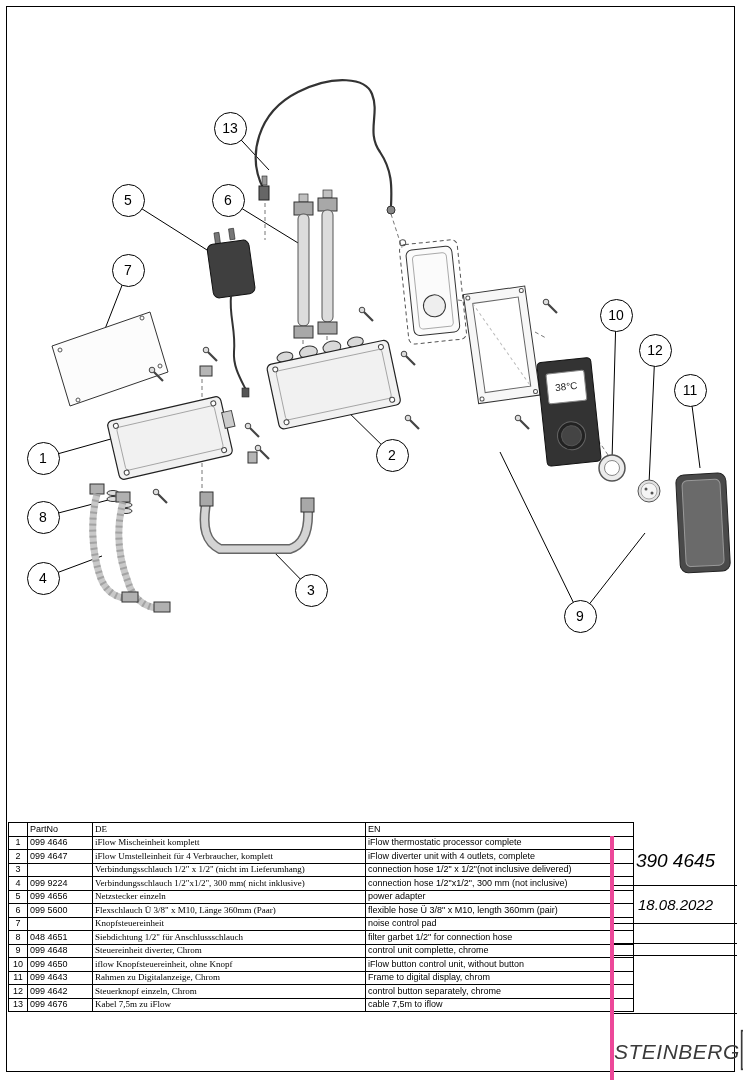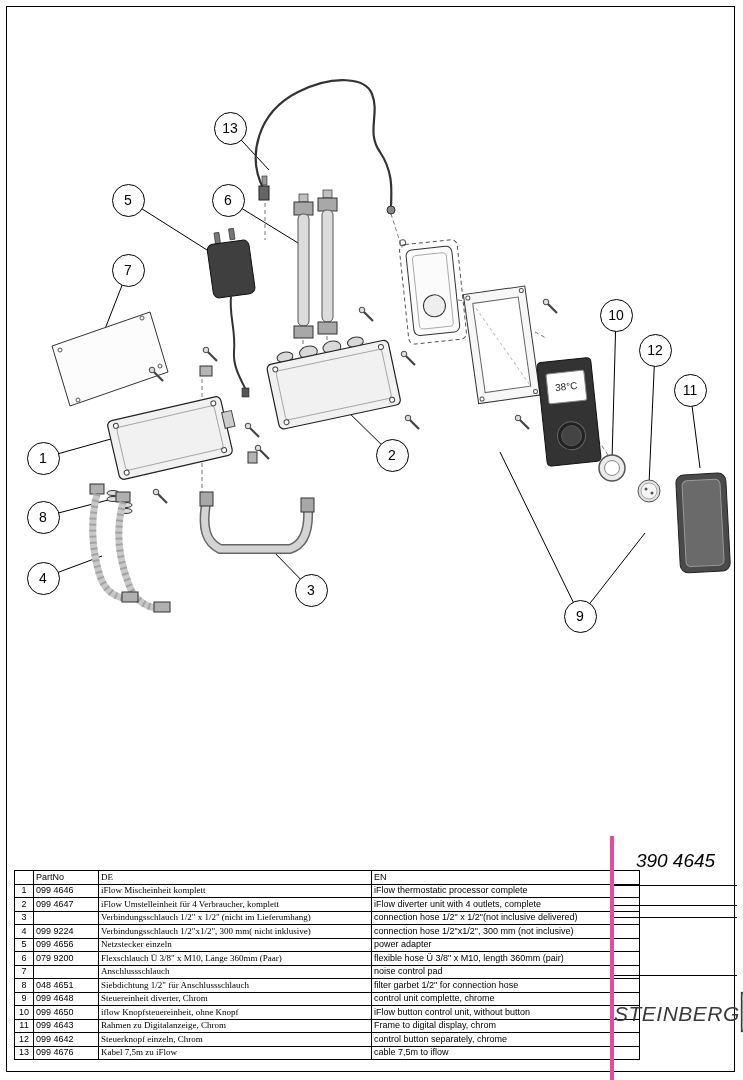--- a/index.html
+++ b/index.html
@@ -4,22 +4,22 @@
 <style>
   html,body{margin:0;padding:0;background:#fff;}
   .page{position:relative;width:743px;height:1080px;background:#fff;
         font-family:"Liberation Sans",sans-serif;color:#000;overflow:hidden;}
   .page-border{position:absolute;left:6px;top:6px;width:729px;height:1066px;
         border:1px solid #000;box-sizing:border-box;pointer-events:none;}
   svg.drawing{position:absolute;left:0;top:0;}
   .callout{position:absolute;width:33px;height:33px;border:1.5px solid #000;border-radius:50%;
         background:#fff;display:flex;align-items:center;justify-content:center;
         font-size:14px;box-sizing:border-box;}
-  table.parts-table{position:absolute;left:14px;top:822px;width:605px;
-        border-collapse:collapse;table-layout:fixed;margin-top:48px;}
+  table.parts-table{position:absolute;left:8px;top:822px;width:605px;
+        border-collapse:collapse;table-layout:fixed;}
   table.parts-table td{border:1px solid #000;font-size:9px;line-height:11px;height:12.5px;
         padding:0 2px;white-space:nowrap;overflow:hidden;vertical-align:middle;}
   td.c-num{width:14px;text-align:center;padding:0;}
   td.c-part{width:60px;}
   td.c-de{width:268px;font-family:Liberation Serif, serif;}
   td.c-en{width:263px;}
   .titleblock{position:absolute;left:610px;top:836px;width:127px;height:252px;
         border-left:4px solid #ec4899;box-sizing:border-box;font-style:italic;}
   .tb-row{box-sizing:border-box;border-bottom:1px solid #000;display:flex;
         align-items:center;justify-content:center;}
@@ -286,28 +286,28 @@
       <td class="c-en">connection hose 1/2"x1/2", 300 mm (not inclusive)</td>
     </tr>
     <tr>
       <td class="c-num">5</td>
       <td class="c-part">099 4656</td>
       <td class="c-de">Netzstecker einzeln</td>
       <td class="c-en">power adapter</td>
     </tr>
     <tr>
       <td class="c-num">6</td>
-      <td class="c-part">079 9200</td>
+      <td class="c-part">099 5600</td>
       <td class="c-de">Flexschlauch Ü 3/8" x M10, Länge 360mm (Paar)</td>
       <td class="c-en">flexible hose Ü 3/8" x M10, length 360mm (pair)</td>
     </tr>
     <tr>
       <td class="c-num">7</td>
       <td class="c-part"></td>
-      <td class="c-de">Anschlussschlauch</td>
+      <td class="c-de">Knopfsteuereinheit</td>
       <td class="c-en">noise control pad</td>
     </tr>
     <tr>
       <td class="c-num">8</td>
       <td class="c-part">048 4651</td>
       <td class="c-de">Siebdichtung 1/2" für Anschlussschlauch</td>
       <td class="c-en">filter garbet 1/2" for connection hose</td>
     </tr>
     <tr>
       <td class="c-num">9</td>
@@ -337,20 +337,21 @@
       <td class="c-num">13</td>
       <td class="c-part">099 4676</td>
       <td class="c-de">Kabel 7,5m zu iFlow</td>
       <td class="c-en">cable 7,5m to iflow</td>
     </tr>
   </tbody>
     </table>
 
   <div class="titleblock">
     <div class="tb-row tb-a">390 4645</div>
+    <div class="tb-row tb-b">18.08.2022</div>
     <div class="tb-row tb-c"></div>
     <div class="tb-row tb-d"></div>
     <div class="tb-row tb-e"></div>
     <div class="tb-row tb-brand">
       <div class="brand-name">STEINBERG</div>
       <div class="brand-logo">
         <svg width="42" height="42" viewBox="0 0 50 50">
           <rect x="2" y="2" width="46" height="46" fill="none" stroke="#3a3a3a" stroke-width="2"></rect>
           <path d="M 34 10 C 20 4 8 12 9 23 C 10 35 24 41 31 34 C 36 29 33 21 26 21 C 21 21 19 26 22 29 M 31 34 C 33 40 38 43 43 43" fill="none" stroke="#3a3a3a" stroke-width="3" stroke-linecap="round"></path>
         </svg>

